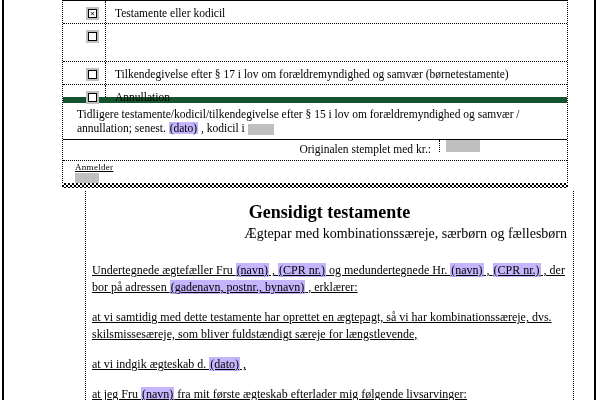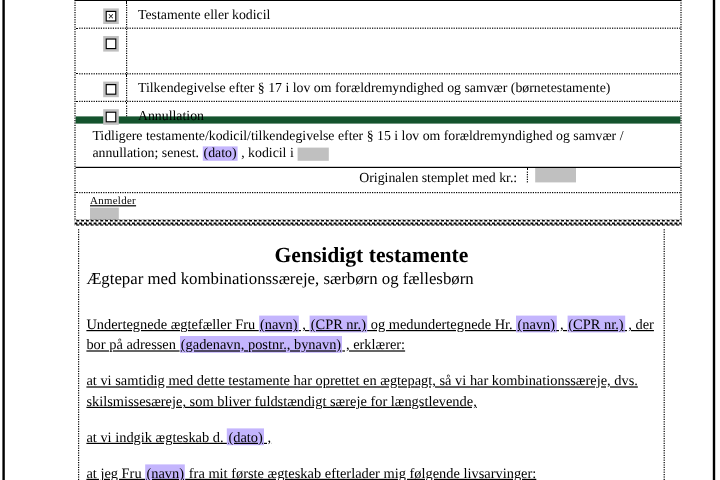--- a/index.html
+++ b/index.html
@@ -44,25 +44,25 @@
 
   .hl { background:#c4b5fd; padding:0 1px; }
   .blank { display:inline-block; width:26px; height:11px; background:#c0c0c0; vertical-align:middle; }
 
   
   .hatch { position:absolute; left:62px; top:183px; width:506px; height:5px;
            background:repeating-conic-gradient(#000 0% 25%, #fff 0% 50%);
            background-size:4px 4px; }
 
   
-  .doc { position:absolute; left:65px; top:191px; width:489px; height:209px;
+  .doc { position:absolute; left:85px; top:191px; width:489px; height:209px;
          border-left:1px dotted #000; border-right:1px dotted #000;
          padding:0 6px; overflow:hidden; }
   .doc-title { text-align:center; font-weight:bold; font-size:18px; margin-top:11px; }
-  .doc-subtitle { text-align:left; font-size:14px; margin-top:3px; }
+  .doc-subtitle { text-align:right; font-size:14px; margin-top:3px; }
   .doc p { font-size:12px; line-height:17px; margin-top:13px;text-decoration:underline; }
   .doc p.first { margin-top:20px; }
 </style>
 </head>
 <body>
 
 <div class="page-line left"></div>
 <div class="page-line right"></div>
 
 <div class="form-table">

